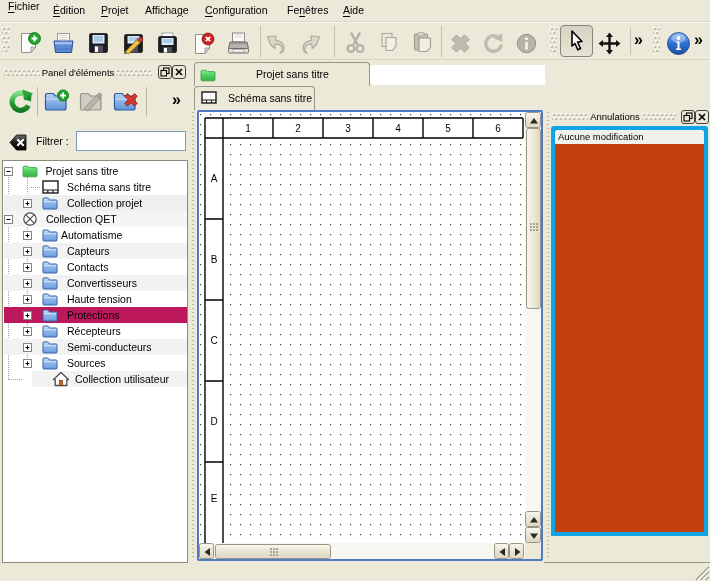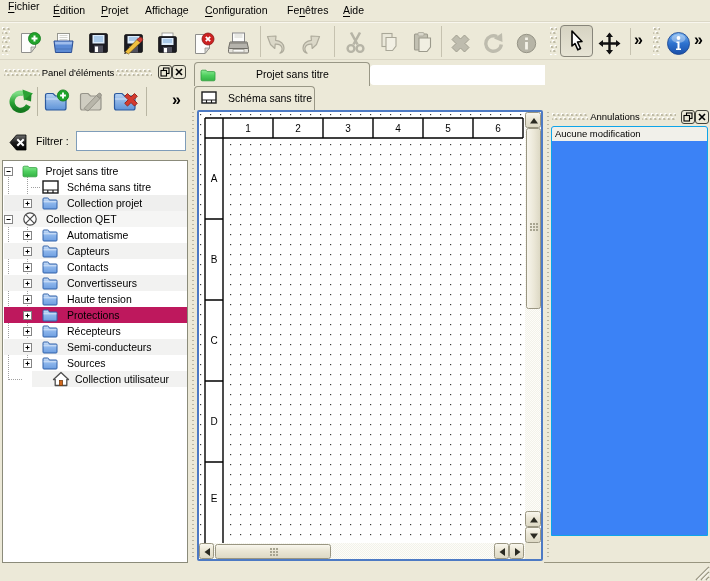--- a/index.html
+++ b/index.html
@@ -321,21 +321,21 @@
       </svg>
       <span class="abs" style="left:42px;text-align:center;">Collection QET</span>
     </div>
     <div class="treerow" style="top:66px;">
       <svg class="abs" style="left:19px;top:3.5px" width="9" height="9">
           <use href="#exp-p"></use>
         </svg>
       <svg class="abs" style="left:37.5px;top:0" width="16" height="16">
           <use href="#bfold"></use>
         </svg>
-      <span class="abs" style="left:63px;">Automatisme</span>
+      <span class="abs" style="left:57px;">Automatisme</span>
     </div>
     <div class="treerow" style="top:82px;background:#f2f2f1;">
       <svg class="abs" style="left:19px;top:3.5px" width="9" height="9">
           <use href="#exp-p"></use>
         </svg>
       <svg class="abs" style="left:37.5px;top:0" width="16" height="16">
           <use href="#bfold"></use>
         </svg>
       <span class="abs" style="left:63px;">Capteurs</span>
     </div>
@@ -520,21 +520,21 @@
     <svg width="12" height="12" viewBox="0 0 12 12" style="position:absolute;left:0;top:0;">
       <rect x="4.5" y="2" width="5.5" height="5.5" fill="none" stroke="#000" stroke-width="1.1"></rect>
       <rect x="2" y="4.5" width="5.5" height="5.5" fill="#ece9d8" stroke="#000" stroke-width="1.1"></rect>
     </svg>
   </div>
   <div class="titlebtn" style="left:150px;top:5.5px;">
     <svg width="12" height="12" viewBox="0 0 12 12" style="position:absolute;left:0;top:0;">
       <path d="M3 3 L9 9 M9 3 L3 9" stroke="#000" stroke-width="1.6"></path>
     </svg>
   </div>
-  <div class="abs" style="left:6px;top:22px;width:157px;height:410px;background:#3b82f6;border:1px solid #0ea5e9;border-radius:3px 3px 0 0;box-sizing:border-box;">
+  <div class="abs" style="left:6px;top:22px;width:157px;height:410px;background:#c2410c;border:4px solid #0ea5e9;border-radius:3px 3px 0 0;box-sizing:border-box;">
     <div style="height:14px;background:#f1f0ea;border-radius:2px 2px 0 0;font-size:9.5px;line-height:14px;padding-left:3px;">Aucune modification</div>
   </div>
 </div>
 
 <div class="abs" style="left:544px;top:562px;width:166px;height:1px;background:#98957f;"></div>
 
 <svg class="abs" style="left:695px;top:566px;" width="15" height="15">
   <path d="M14 1 L1 14 M14 6 L6 14 M14 11 L11 14" stroke="#9b9784" stroke-width="1.6"></path>
   <path d="M14 2.5 L2.5 14 M14 7.5 L7.5 14 M14 12.5 L12.5 14" stroke="#f6f4ea" stroke-width="1.2"></path>
 </svg>

